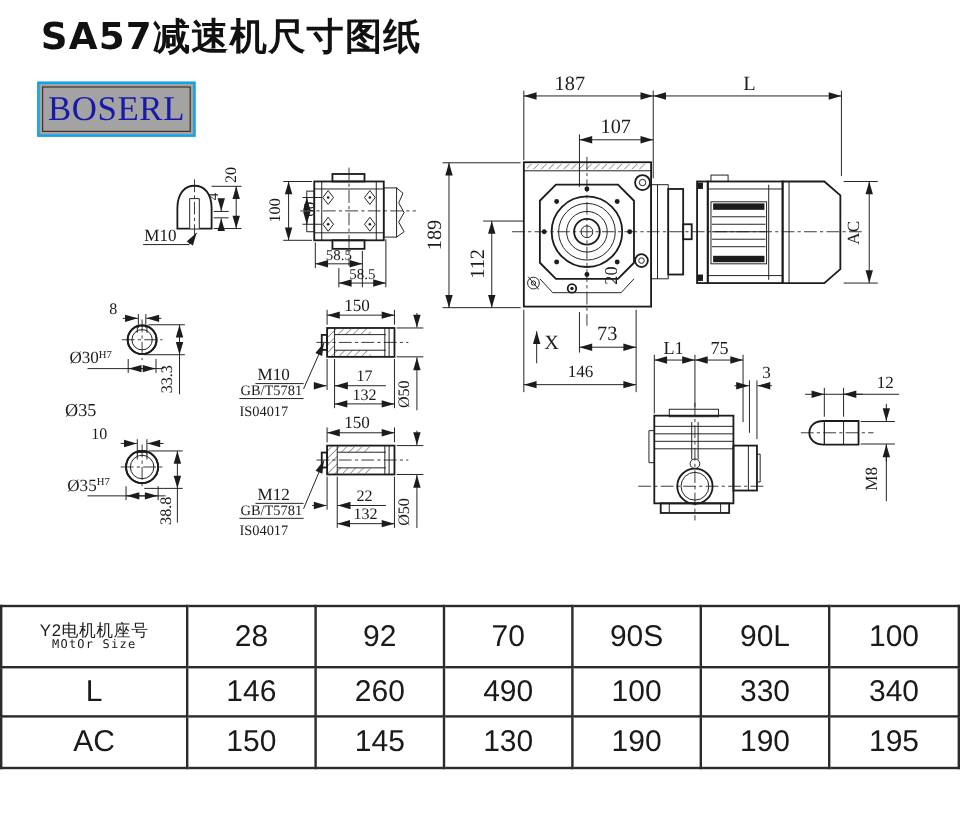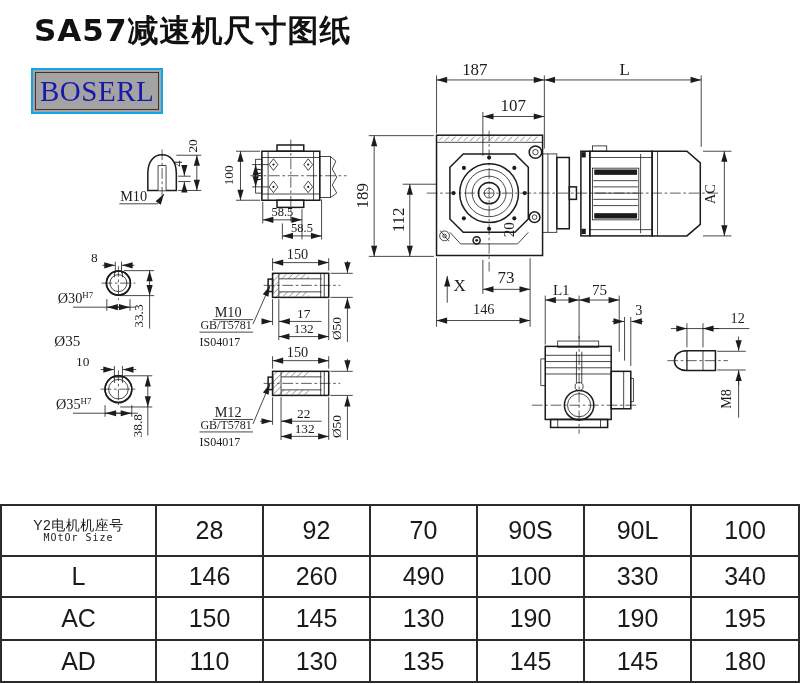--- a/index.html
+++ b/index.html
@@ -424,24 +424,15 @@
     </tr>
     <tr class="r-ac">
       <td>AC</td>
       <td>150</td>
       <td>145</td>
       <td>130</td>
       <td>190</td>
       <td>190</td>
       <td>195</td>
     </tr>
-    <tr class="r-ad">
-      <td>AD</td>
-      <td>110</td>
-      <td>130</td>
-      <td>135</td>
-      <td>145</td>
-      <td>145</td>
-      <td>180</td>
-    </tr>
   </tbody>
     </table>
 </div>
 
 </body></html>

